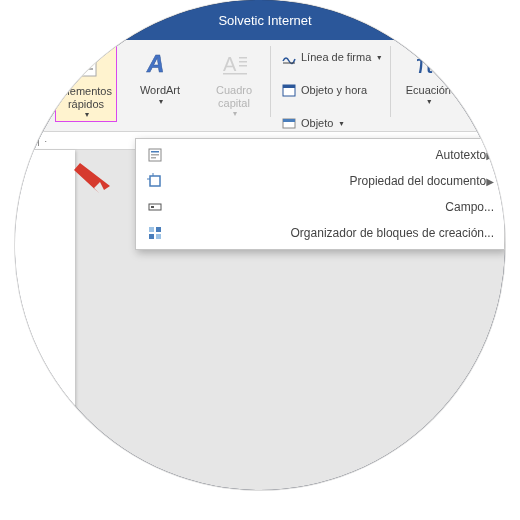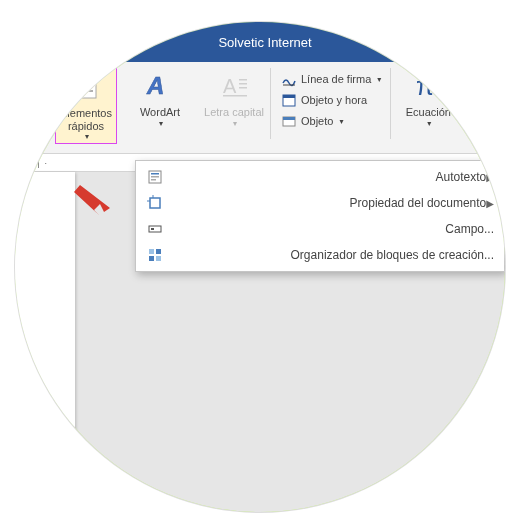--- a/index.html
+++ b/index.html
@@ -1,30 +1,30 @@
 <!DOCTYPE html>
 <html><head>
 <meta charset="utf-8">
 <style>
 * { margin: 0; padding: 0; box-sizing: border-box; font-family: "Segoe UI", Tahoma, sans-serif; }
 body { width: 520px; height: 520px; background: #fff; position: relative; overflow: hidden; }
-.circle-mask { width: 490px; height: 490px; border-radius: 50%; position: absolute; top: 22px; left: 15px; overflow: hidden; box-shadow: 0 0 0 1px #ddd; background: #bef264; }
+.circle-mask { width: 490px; height: 490px; border-radius: 50%; position: absolute; top: 0; left: 15px; overflow: hidden; box-shadow: 0 0 0 1px #ddd; background: #0f172a; }
 .app-container { position: absolute; top: 0; left: -40px; width: 580px; }
 .titlebar { background: #2b579a; height: 40px; display: flex; align-items: center; justify-content: center; color: #fff; font-size: 13px; position: relative; }
 .titlebar-title { font-weight: 400; }
 .titlebar-icons { position: absolute; right: 40px; display: flex; gap: 18px; align-items: center; }
 .ribbon { background: #f3f3f3; border-bottom: 1px solid #d4d4d4; display: flex; height: 92px; }
 .ribbon-group { display: flex; flex-direction: column; align-items: center; padding: 4px 6px 2px; position: relative; }
 .ribbon-group.sep::after { content:""; position:absolute; right:0; top:6px; bottom:14px; width:1px; background:#d4d4d4; }
 .big-btn { display: flex; flex-direction: column; align-items: center; justify-content: flex-start; width: 62px; height: 78px; padding-top: 4px; cursor: pointer; font-size: 11px; color: #444; text-align: center; line-height: 1.15; }
 .big-btn.active { background: #fff3cf; border: 1px solid #d946ef; }
 .big-btn .ico { width: 32px; height: 32px; margin-bottom: 4px; display:flex; align-items:center; justify-content:center; }
 .big-btn.disabled { color: #b5b5b5; }
 .drop-caret { font-size: 8px; margin-left: 2px; }
-.small-stack { display: flex; flex-direction: column; gap: 3px; padding-top: 4px; font-size: 11px; color: #444; }
+.small-stack { display: flex; flex-direction: column; gap: 15px; padding-top: 4px; font-size: 11px; color: #444; }
 .small-item { display: flex; align-items: center; gap: 4px; padding: 1px 4px; cursor: pointer; white-space: nowrap; }
 .small-item .mini-ico { width: 16px; height: 16px; display:flex; align-items:center; justify-content:center; }
 .ruler { height: 18px; background: #fff; border-bottom: 1px solid #d4d4d4; font-size: 9px; color: #666; display: flex; align-items: center; padding-left: 8px; gap: 2px; }
 .ruler-tick { letter-spacing: 1px; }
 .doc-area { background: #e6e6e6; height: 360px; position: relative; }
 .page { position: absolute; top: 0; left: 0; width: 100px; height: 320px; background: #fff; box-shadow: 1px 1px 3px rgba(0,0,0,.2); }
 .arrow { position: absolute; top: 158px; left: 55px; z-index: 5; }
 .dropdown { position: absolute; top: 138px; left: 120px; width: 370px; background: #fff; border: 1px solid #c5c5c5; box-shadow: 2px 3px 8px rgba(0,0,0,.25); z-index: 10; padding: 3px 0; }
 .dd-item { display: flex; align-items: center; height: 26px; font-size: 12px; color: #444; padding: 0 10px 0 8px; cursor: pointer; text-align: right; }
 .dd-item .dd-ico { width: 22px; display:flex; justify-content:center; }
@@ -98,21 +98,21 @@
         <div class="big-btn disabled">
           <span class="ico">
               <svg width="30" height="26">
                 <text x="4" y="20" font-size="20" fill="#cfcfcf" font-family="serif">A</text>
                 <rect x="20" y="6" width="8" height="1.5" fill="#cfcfcf"></rect>
                 <rect x="20" y="10" width="8" height="1.5" fill="#cfcfcf"></rect>
                 <rect x="20" y="14" width="8" height="1.5" fill="#cfcfcf"></rect>
                 <rect x="4" y="22" width="24" height="1.5" fill="#cfcfcf"></rect>
               </svg>
             </span>
-          <span>Letra capital</span>
+          <span>Cuadro capital</span>
             <span class="drop-caret">▾</span>
         </div>
       </div>
 
       <div class="ribbon-group sep">
         <div class="small-stack">
           <div class="small-item">
             <span class="mini-ico">
                 <svg width="16" height="16">
                   <path d="M2 12 Q5 6 8 12 T14 10" stroke="#2b579a" fill="none" stroke-width="1.5"></path>

